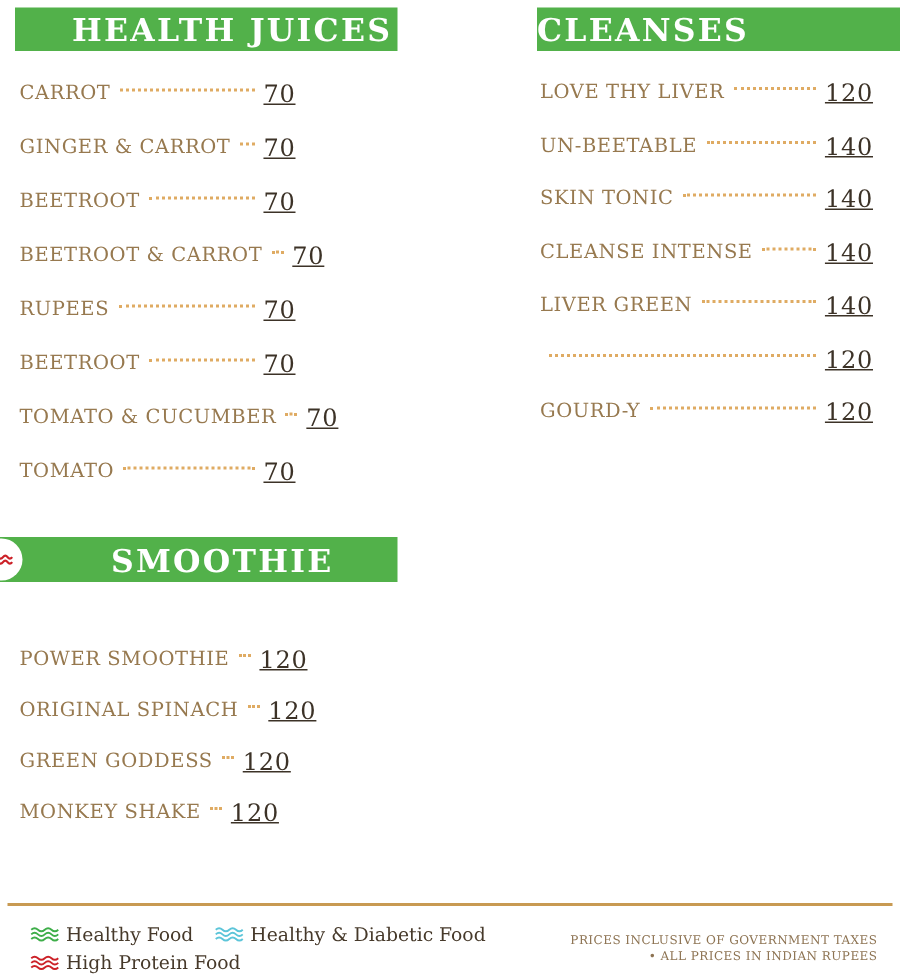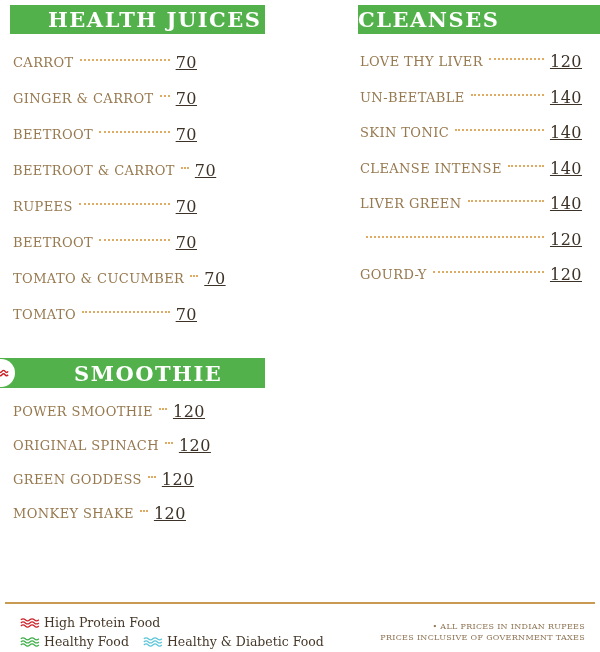--- a/index.html
+++ b/index.html
@@ -18,21 +18,21 @@
   .badge{
     position:absolute;left:-13px;top:50%;transform:translateY(-50%);
     width:28px;height:28px;border-radius:50%;background:#ffffff;
     display:flex;align-items:center;justify-content:flex-end;padding-right:2px;box-sizing:border-box;
   }
   .list{position:absolute;display:flex;flex-direction:column;}
   .list-hj{left:13px;top:44px;width:184px;}
   .list-hj .row{height:36px;}
   .list-cl{left:360px;top:44px;width:222px;}
   .list-cl .row{height:35.5px;}
-  .list-sm{left:13px;top:394px;width:170px;}
+  .list-sm{left:13px;top:422px;width:170px;}
   .list-sm .row{height:34px;}
   .row{display:flex;align-items:center;}
   .item-name{
     color:var(--label-brown,#97794f);font-size:13px;letter-spacing:0.4px;white-space:nowrap;
   }
   .dots{
     flex:1;border-bottom:2px dotted var(--leader-tan,#dfab63);
     margin:0 6px;height:1px;transform:translateY(-3px);min-width:8px;
   }
   .item-price{
@@ -178,52 +178,52 @@
         <span class="dots"></span>
         <span class="item-price">120</span>
       </div>
   </div>
 
   <div class="rule"></div>
 
   <div class="legend">
     <div class="legend-row">
       <span class="legend-item">
-        <span class="squiggle sq-red">
-          <svg viewBox="0 0 24 13" width="20" height="12">
-            <path d="M1 2.7 Q3.7 0.2 6.4 2.7 T11.8 2.7 T17.2 2.7 T22.6 2.7" fill="none" stroke="currentColor" stroke-width="1.5"></path>
-            <path d="M1 6.4 Q3.7 3.9 6.4 6.4 T11.8 6.4 T17.2 6.4 T22.6 6.4" fill="none" stroke="currentColor" stroke-width="1.5"></path>
-            <path d="M1 10.1 Q3.7 7.6 6.4 10.1 T11.8 10.1 T17.2 10.1 T22.6 10.1" fill="none" stroke="currentColor" stroke-width="1.5"></path>
-          </svg>
-        </span>
-        <span>High Protein Food</span>
-      </span>
-    </div>
-    <div class="legend-row">
-      <span class="legend-item">
         <span class="squiggle sq-green">
           <svg viewBox="0 0 24 13" width="20" height="12">
             <path d="M1 2.7 Q3.7 0.2 6.4 2.7 T11.8 2.7 T17.2 2.7 T22.6 2.7" fill="none" stroke="currentColor" stroke-width="1.5"></path>
             <path d="M1 6.4 Q3.7 3.9 6.4 6.4 T11.8 6.4 T17.2 6.4 T22.6 6.4" fill="none" stroke="currentColor" stroke-width="1.5"></path>
             <path d="M1 10.1 Q3.7 7.6 6.4 10.1 T11.8 10.1 T17.2 10.1 T22.6 10.1" fill="none" stroke="currentColor" stroke-width="1.5"></path>
           </svg>
         </span>
         <span>Healthy Food</span>
       </span>
       <span class="legend-item">
         <span class="squiggle sq-blue">
           <svg viewBox="0 0 24 13" width="20" height="12">
             <path d="M1 2.7 Q3.7 0.2 6.4 2.7 T11.8 2.7 T17.2 2.7 T22.6 2.7" fill="none" stroke="currentColor" stroke-width="1.5"></path>
             <path d="M1 6.4 Q3.7 3.9 6.4 6.4 T11.8 6.4 T17.2 6.4 T22.6 6.4" fill="none" stroke="currentColor" stroke-width="1.5"></path>
             <path d="M1 10.1 Q3.7 7.6 6.4 10.1 T11.8 10.1 T17.2 10.1 T22.6 10.1" fill="none" stroke="currentColor" stroke-width="1.5"></path>
           </svg>
         </span>
         <span>Healthy &amp; Diabetic Food</span>
       </span>
     </div>
+    <div class="legend-row">
+      <span class="legend-item">
+        <span class="squiggle sq-red">
+          <svg viewBox="0 0 24 13" width="20" height="12">
+            <path d="M1 2.7 Q3.7 0.2 6.4 2.7 T11.8 2.7 T17.2 2.7 T22.6 2.7" fill="none" stroke="currentColor" stroke-width="1.5"></path>
+            <path d="M1 6.4 Q3.7 3.9 6.4 6.4 T11.8 6.4 T17.2 6.4 T22.6 6.4" fill="none" stroke="currentColor" stroke-width="1.5"></path>
+            <path d="M1 10.1 Q3.7 7.6 6.4 10.1 T11.8 10.1 T17.2 10.1 T22.6 10.1" fill="none" stroke="currentColor" stroke-width="1.5"></path>
+          </svg>
+        </span>
+        <span>High Protein Food</span>
+      </span>
+    </div>
   </div>
 
   <div class="notes">
+    <div>PRICES INCLUSIVE OF GOVERNMENT TAXES</div>
     <div>• ALL PRICES IN INDIAN RUPEES</div>
-    <div>PRICES INCLUSIVE OF GOVERNMENT TAXES</div>
   </div>
 
 </div>
 
 </body></html>

